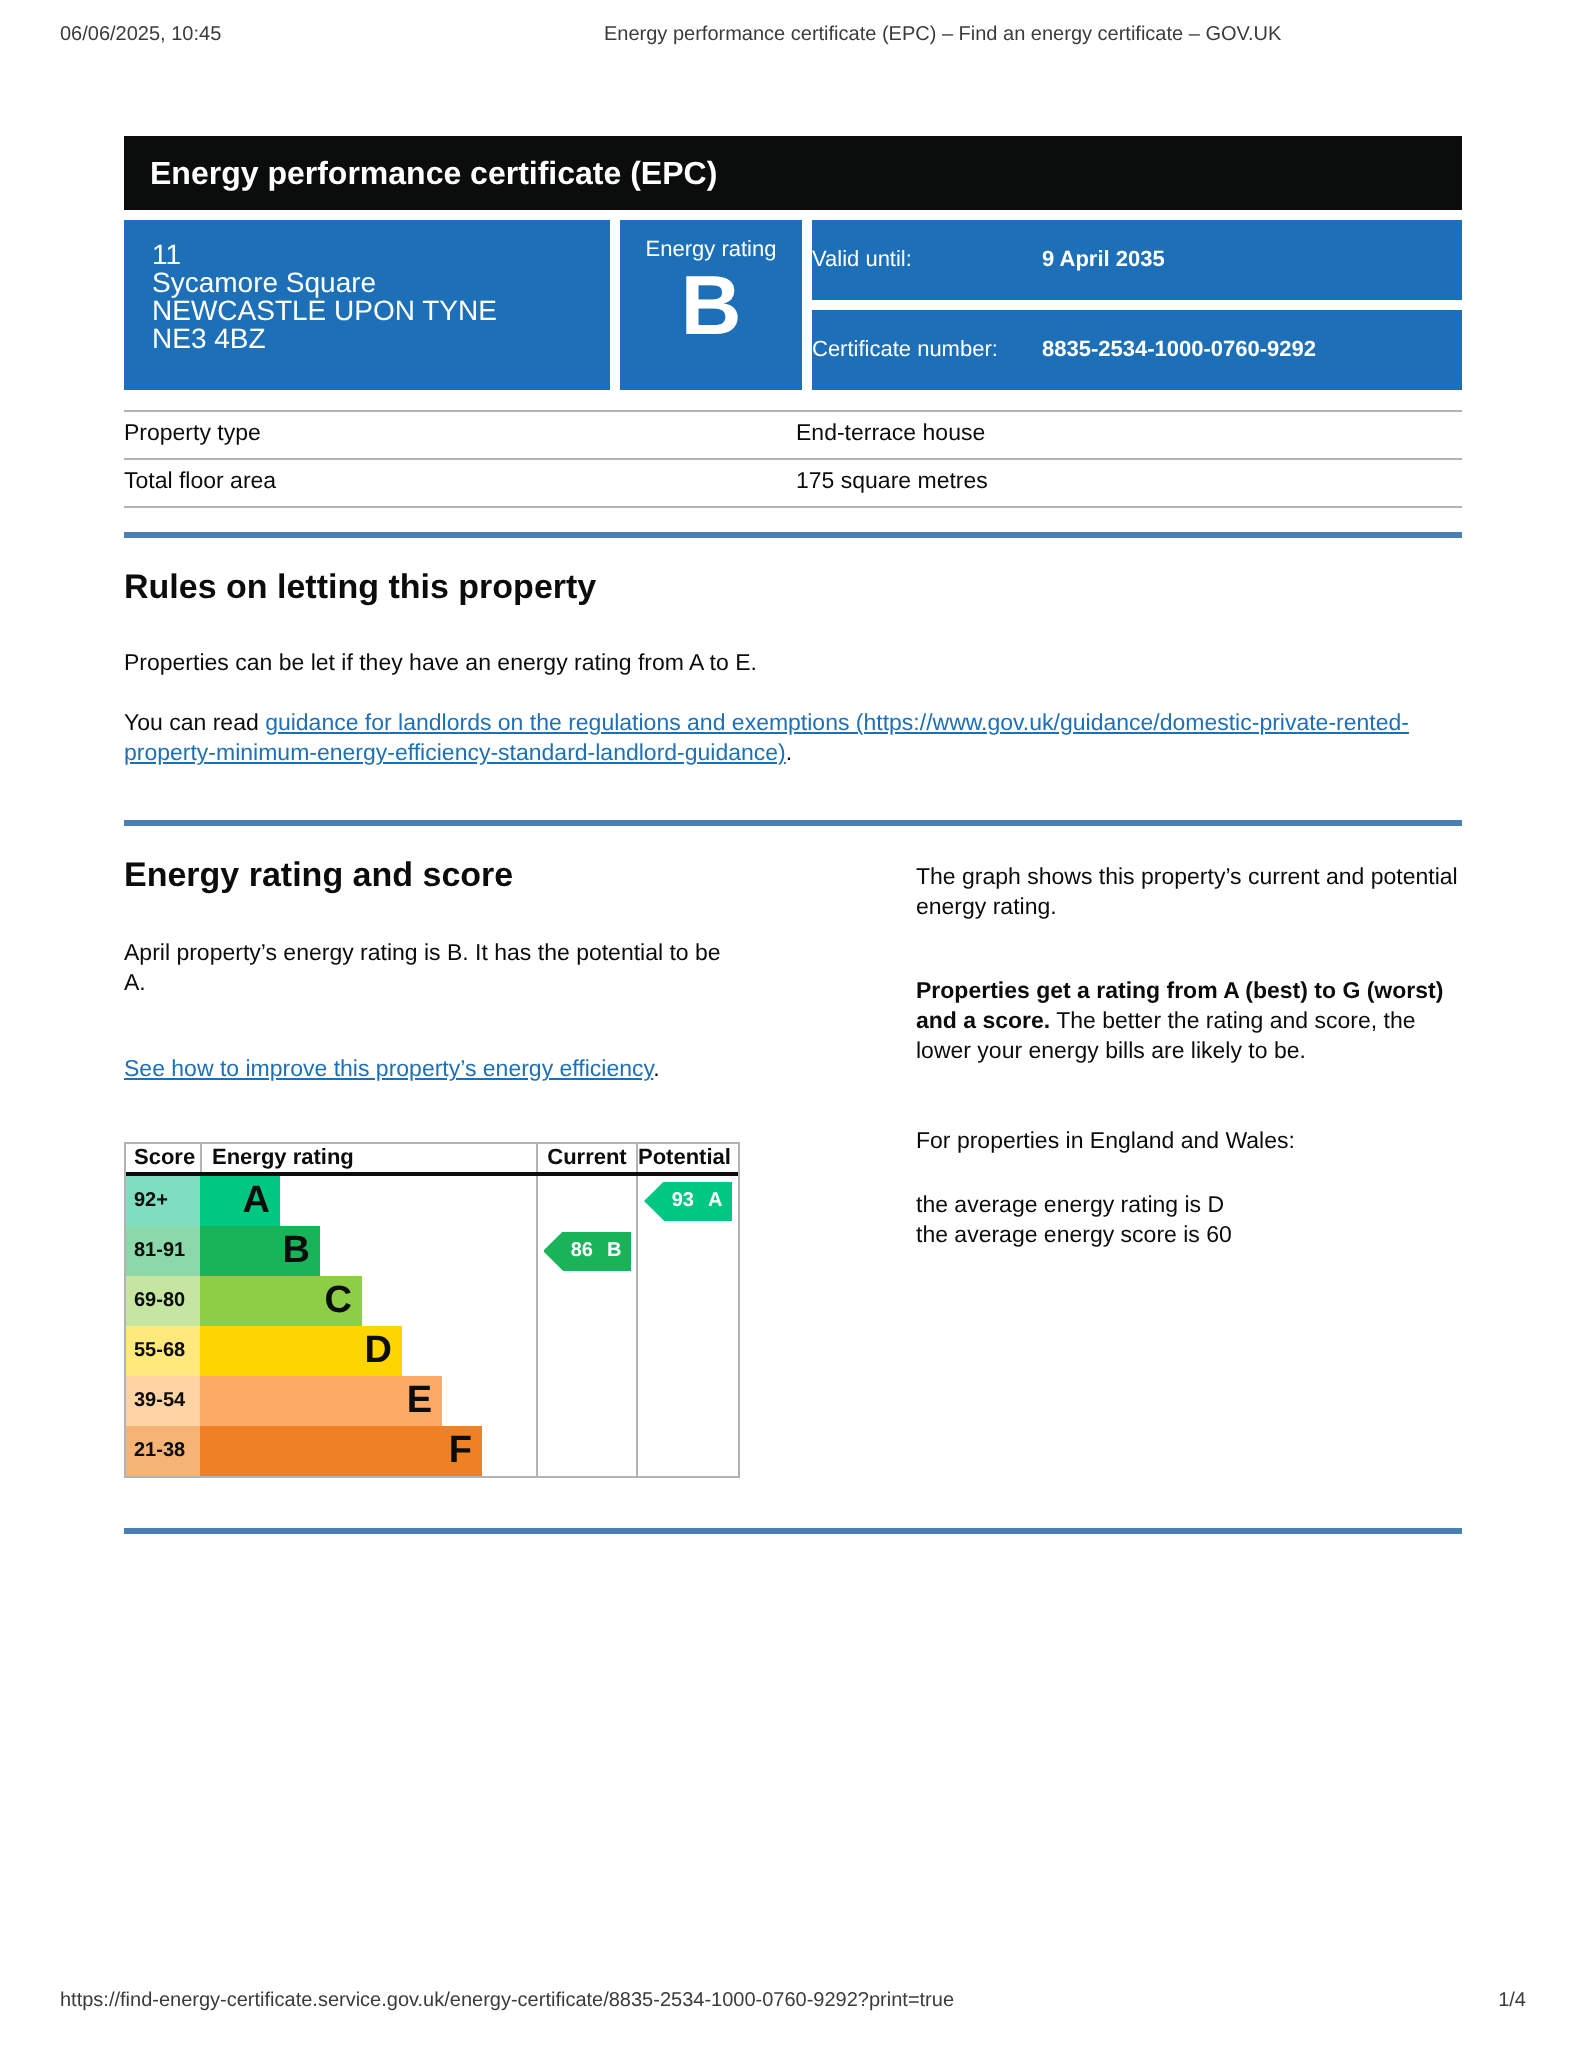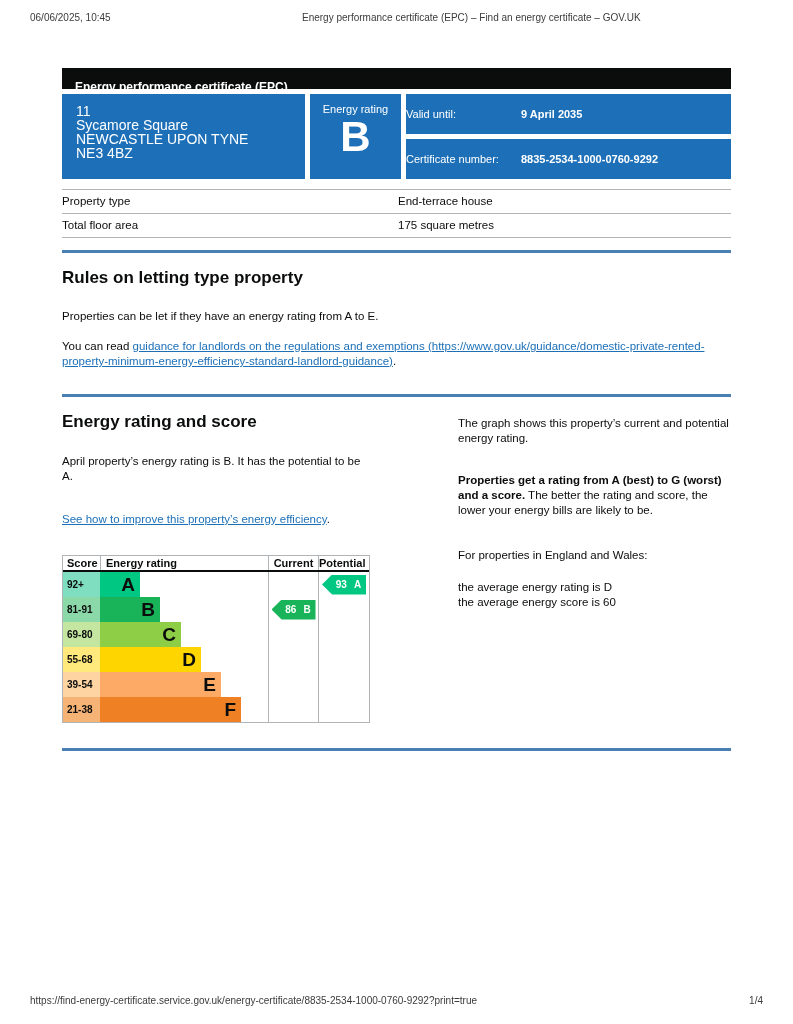--- a/index.html
+++ b/index.html
@@ -9,22 +9,22 @@
 
   
   .print-header { position:absolute; top:12px; left:30px; right:30px; font-size:10px; color:#3b3b3b; }
   .ph-title { position:absolute; left:260px; top:0; white-space:nowrap;margin-left:12px; }
   .print-footer { position:absolute; bottom:18px; left:30px; right:30px; font-size:10px; color:#3b3b3b;
                   display:flex; justify-content:space-between; }
 
   .content { position:absolute; left:62px; top:68px; width:669px; }
 
   
-  .banner { background:#0b0c0c; color:#fff; height:21px; line-height:39px;
-            font-size:12px; font-weight:bold; padding-left:13px; }
+  .banner { background:#0b0c0c; color:#fff; height:37px; line-height:39px;
+            font-size:16px; font-weight:bold; padding-left:13px; }
 
   
   .summary { display:flex; gap:5px; margin-top:5px; height:85px; }
   .address-box { width:243px; background:#1d70b8; color:#fff; padding:10px 14px;
                  font-size:14px; line-height:14px; }
   .rating-box { width:91px; background:#1d70b8; color:#fff; text-align:center; padding-top:9px; }
   .rating-box .rating-label { font-size:11px; }
   .rating-box .rating-letter { font-size:42px; font-weight:bold; line-height:44px; }
   .meta-col { flex:1; display:flex; flex-direction:column; gap:5px; }
   .meta-box { background:#1d70b8; color:#fff; flex:1; display:flex; align-items:center;
@@ -124,21 +124,21 @@
         <span class="prop-value">End-terrace house</span>
       </div>
       <div class="prop-row">
         <span class="prop-label">Total floor area</span>
         <span class="prop-value">175 square metres</span>
       </div>
     </div>
 
     <hr class="blue-hr hr-1">
 
-    <h2>Rules on letting type property</h2>
+    <h2>Rules on letting this property</h2>
     <p class="rules-para">Properties can be let if they have an energy rating from A to E.</p>
     <p class="rules-link-para"><span>You can read </span><a>guidance for landlords on the regulations and exemptions (https://www.gov.uk/guidance/domestic-private-rented-property-minimum-energy-efficiency-standard-landlord-guidance)</a><span>.</span></p>
 
     <hr class="blue-hr hr-2">
 
     <div class="two-col">
       <div class="col-left">
         <h2>Energy rating and score</h2>
         <p class="summary-para">April property’s energy rating is B. It has the potential to be A.</p>
         <p class="improve-para"><a>See how to improve this property’s energy efficiency</a><span>.</span></p>

